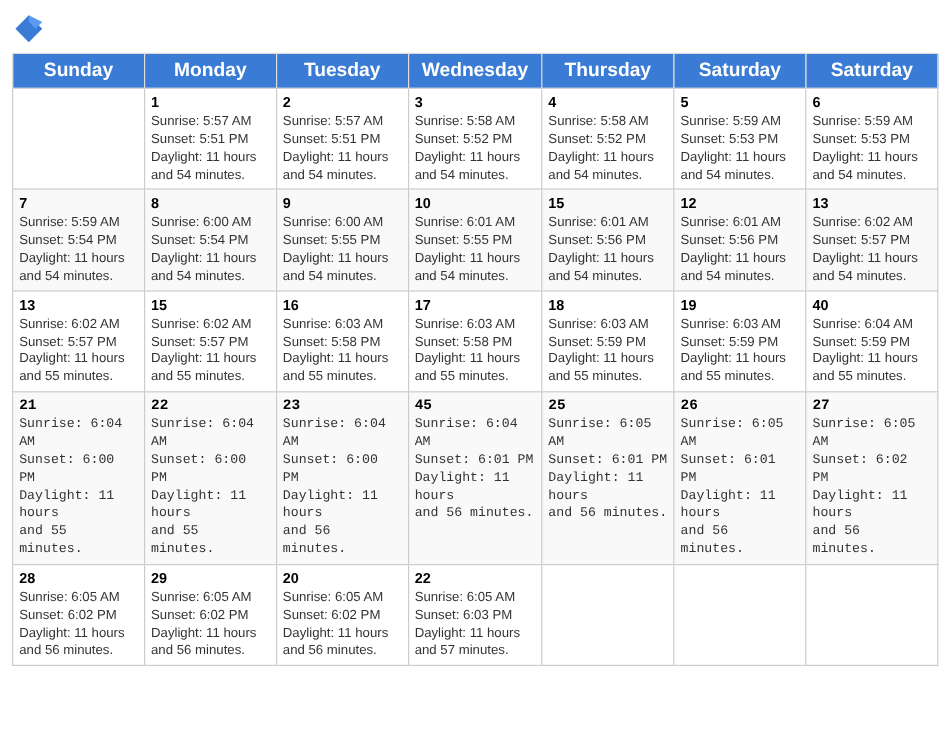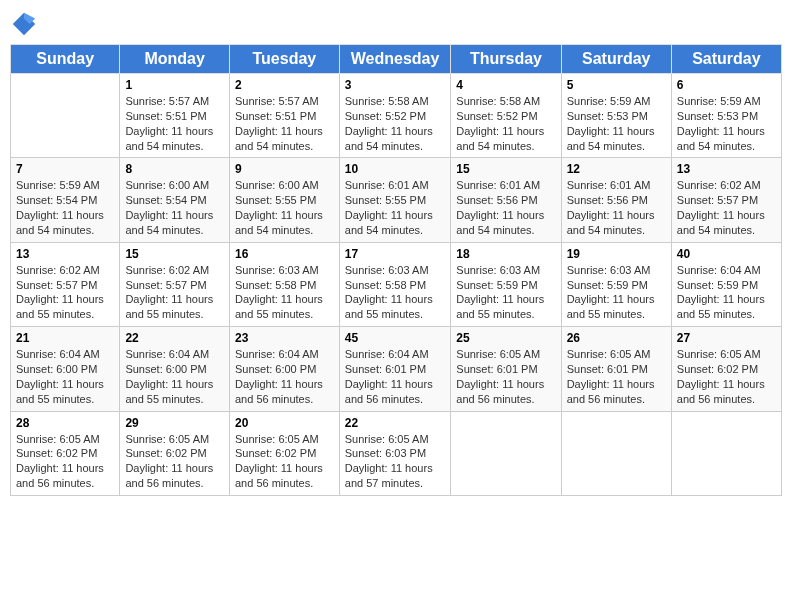--- a/index.html
+++ b/index.html
@@ -207,21 +207,21 @@
         </td>
         <td>
           <span class="day-number">19</span>
           <div class="day-info">Sunrise: 6:03 AM<br>Sunset: 5:59 PM<br>Daylight: 11 hours<br>and 55 minutes.</div>
         </td>
         <td>
           <span class="day-number">40</span>
           <div class="day-info">Sunrise: 6:04 AM<br>Sunset: 5:59 PM<br>Daylight: 11 hours<br>and 55 minutes.</div>
         </td>
       </tr>
-      <tr class="week-row" style="background: rgb(245, 245, 245);">
+      <tr class="week-row" style="background: rgb(245, 245, 245); font-family: Liberation Mono, monospace;">
         <td>
           <span class="day-number">21</span>
           <div class="day-info">Sunrise: 6:04 AM<br>Sunset: 6:00 PM<br>Daylight: 11 hours<br>and 55 minutes.</div>
         </td>
         <td>
           <span class="day-number">22</span>
           <div class="day-info">Sunrise: 6:04 AM<br>Sunset: 6:00 PM<br>Daylight: 11 hours<br>and 55 minutes.</div>
         </td>
         <td>
           <span class="day-number">23</span>

